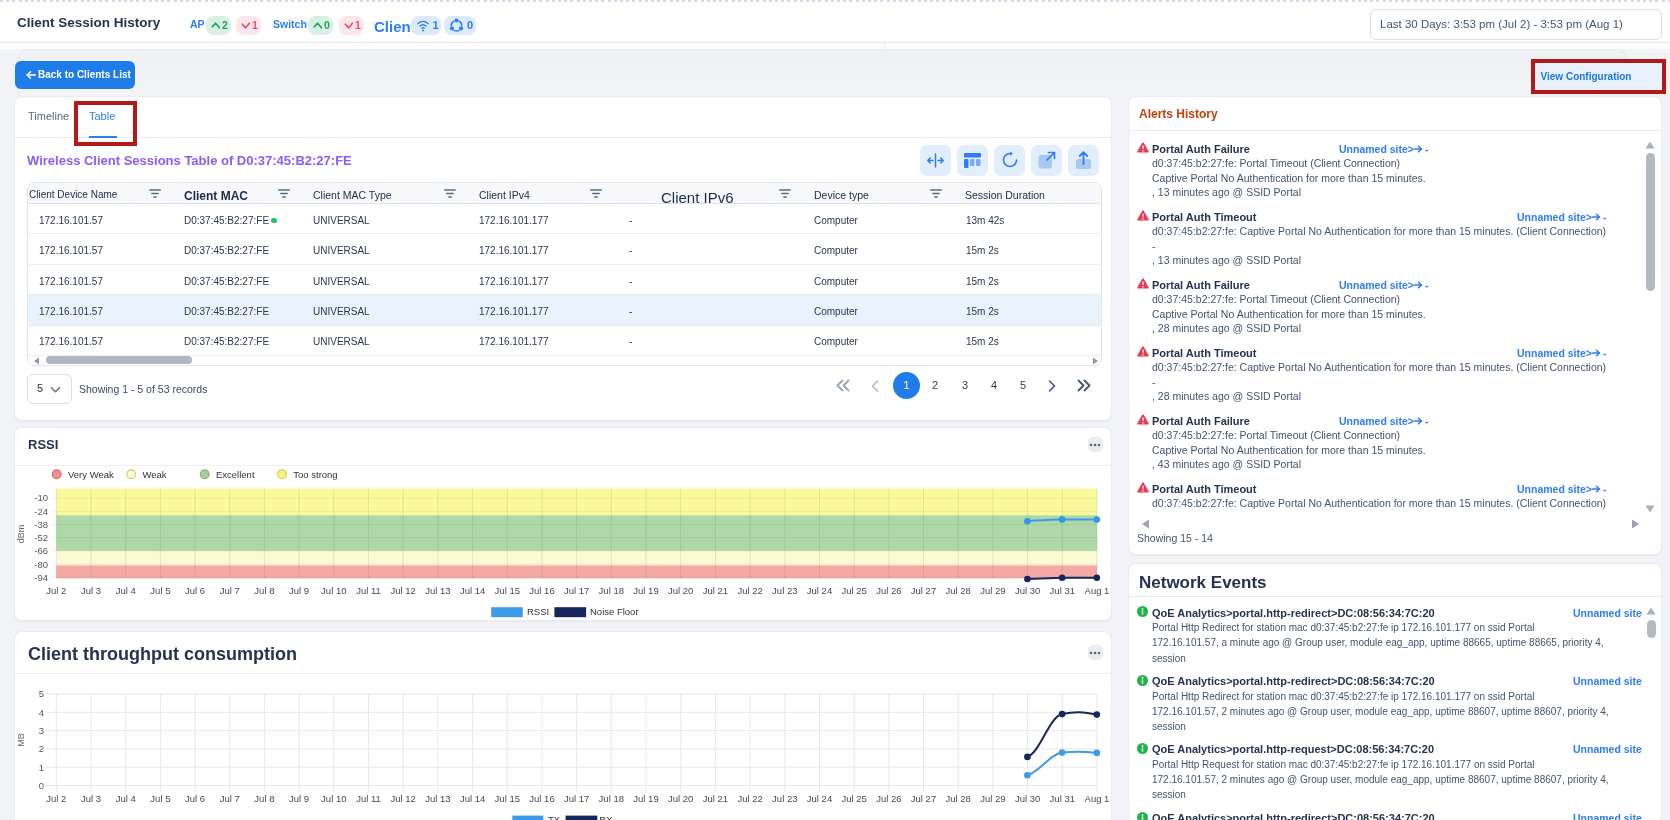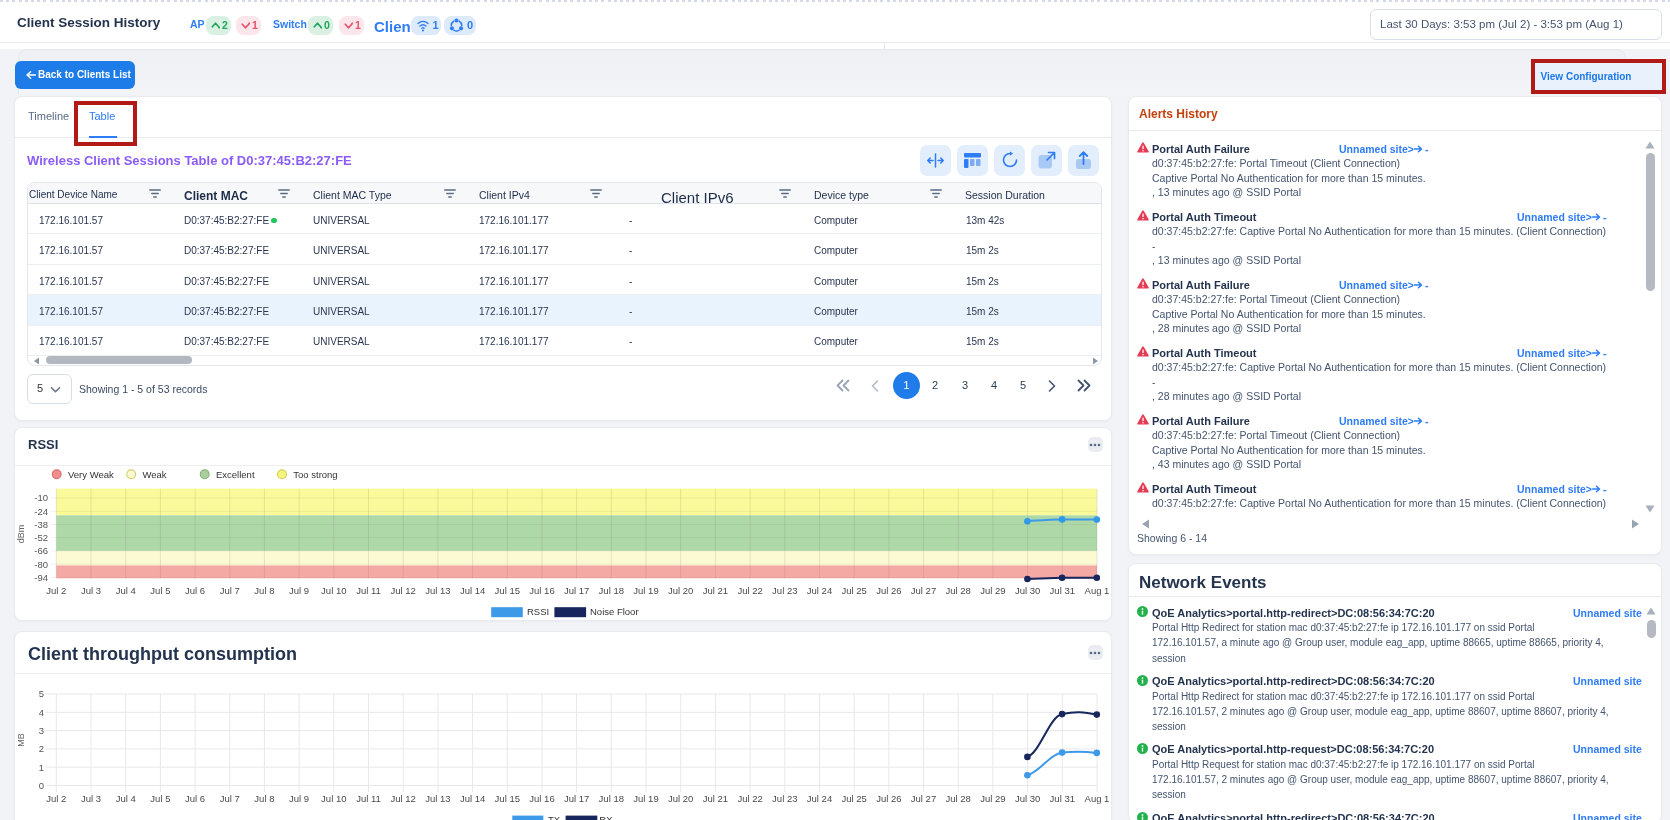--- a/index.html
+++ b/index.html
@@ -352,21 +352,21 @@
 <svg class="abs" style="left:1645px;top:505px;" width="10" height="8" viewBox="0 0 10 8">
     <path d="M0.5 0.5 L9.5 0.5 L5 7.5 Z" fill="#a8b0bc"></path>
   </svg>
 
 <svg class="abs" style="left:1141px;top:519px;" width="9" height="10" viewBox="0 0 9 10">
     <path d="M8 0.5 L1 5 L8 9.5 Z" fill="#9aa3b2"></path>
   </svg>
 <svg class="abs" style="left:1631px;top:519px;" width="9" height="10" viewBox="0 0 9 10">
     <path d="M1 0.5 L8 5 L1 9.5 Z" fill="#9aa3b2"></path>
   </svg>
-<div class="abs" style="left:1137px;top:531.5px;font-size:10.5px;color:#44546e;">Showing 6 - 14</div>
+<div class="abs" style="left:1137px;top:531.5px;font-size:10.5px;color:#44546e;">Showing 15 - 14</div>
 
 <div class="card" style="left:1128px;top:563px;width:534px;height:260px;"></div>
 <div class="abs b" style="left:1139px;top:573px;font-size:17px;color:#24334e;">Network Events</div>
 <div class="abs" style="left:1128px;top:596px;width:534px;height:1px;background:#e8eaee;"></div>
 <svg class="abs" style="left:1137px;top:606px;" width="11" height="11" viewBox="0 0 11 11">
     <circle cx="5.5" cy="5.5" r="5.5" fill="#22b24c"></circle>
     <rect x="4.8" y="4.6" width="1.4" height="4" fill="#fff"></rect>
     <circle cx="5.5" cy="2.9" r="0.9" fill="#fff"></circle>
   </svg>
 <div class="abs b" style="left:1152px;top:606.5px;font-size:11px;color:#24334e;">QoE Analytics&gt;portal.http-redirect&gt;DC:08:56:34:7C:20</div>

